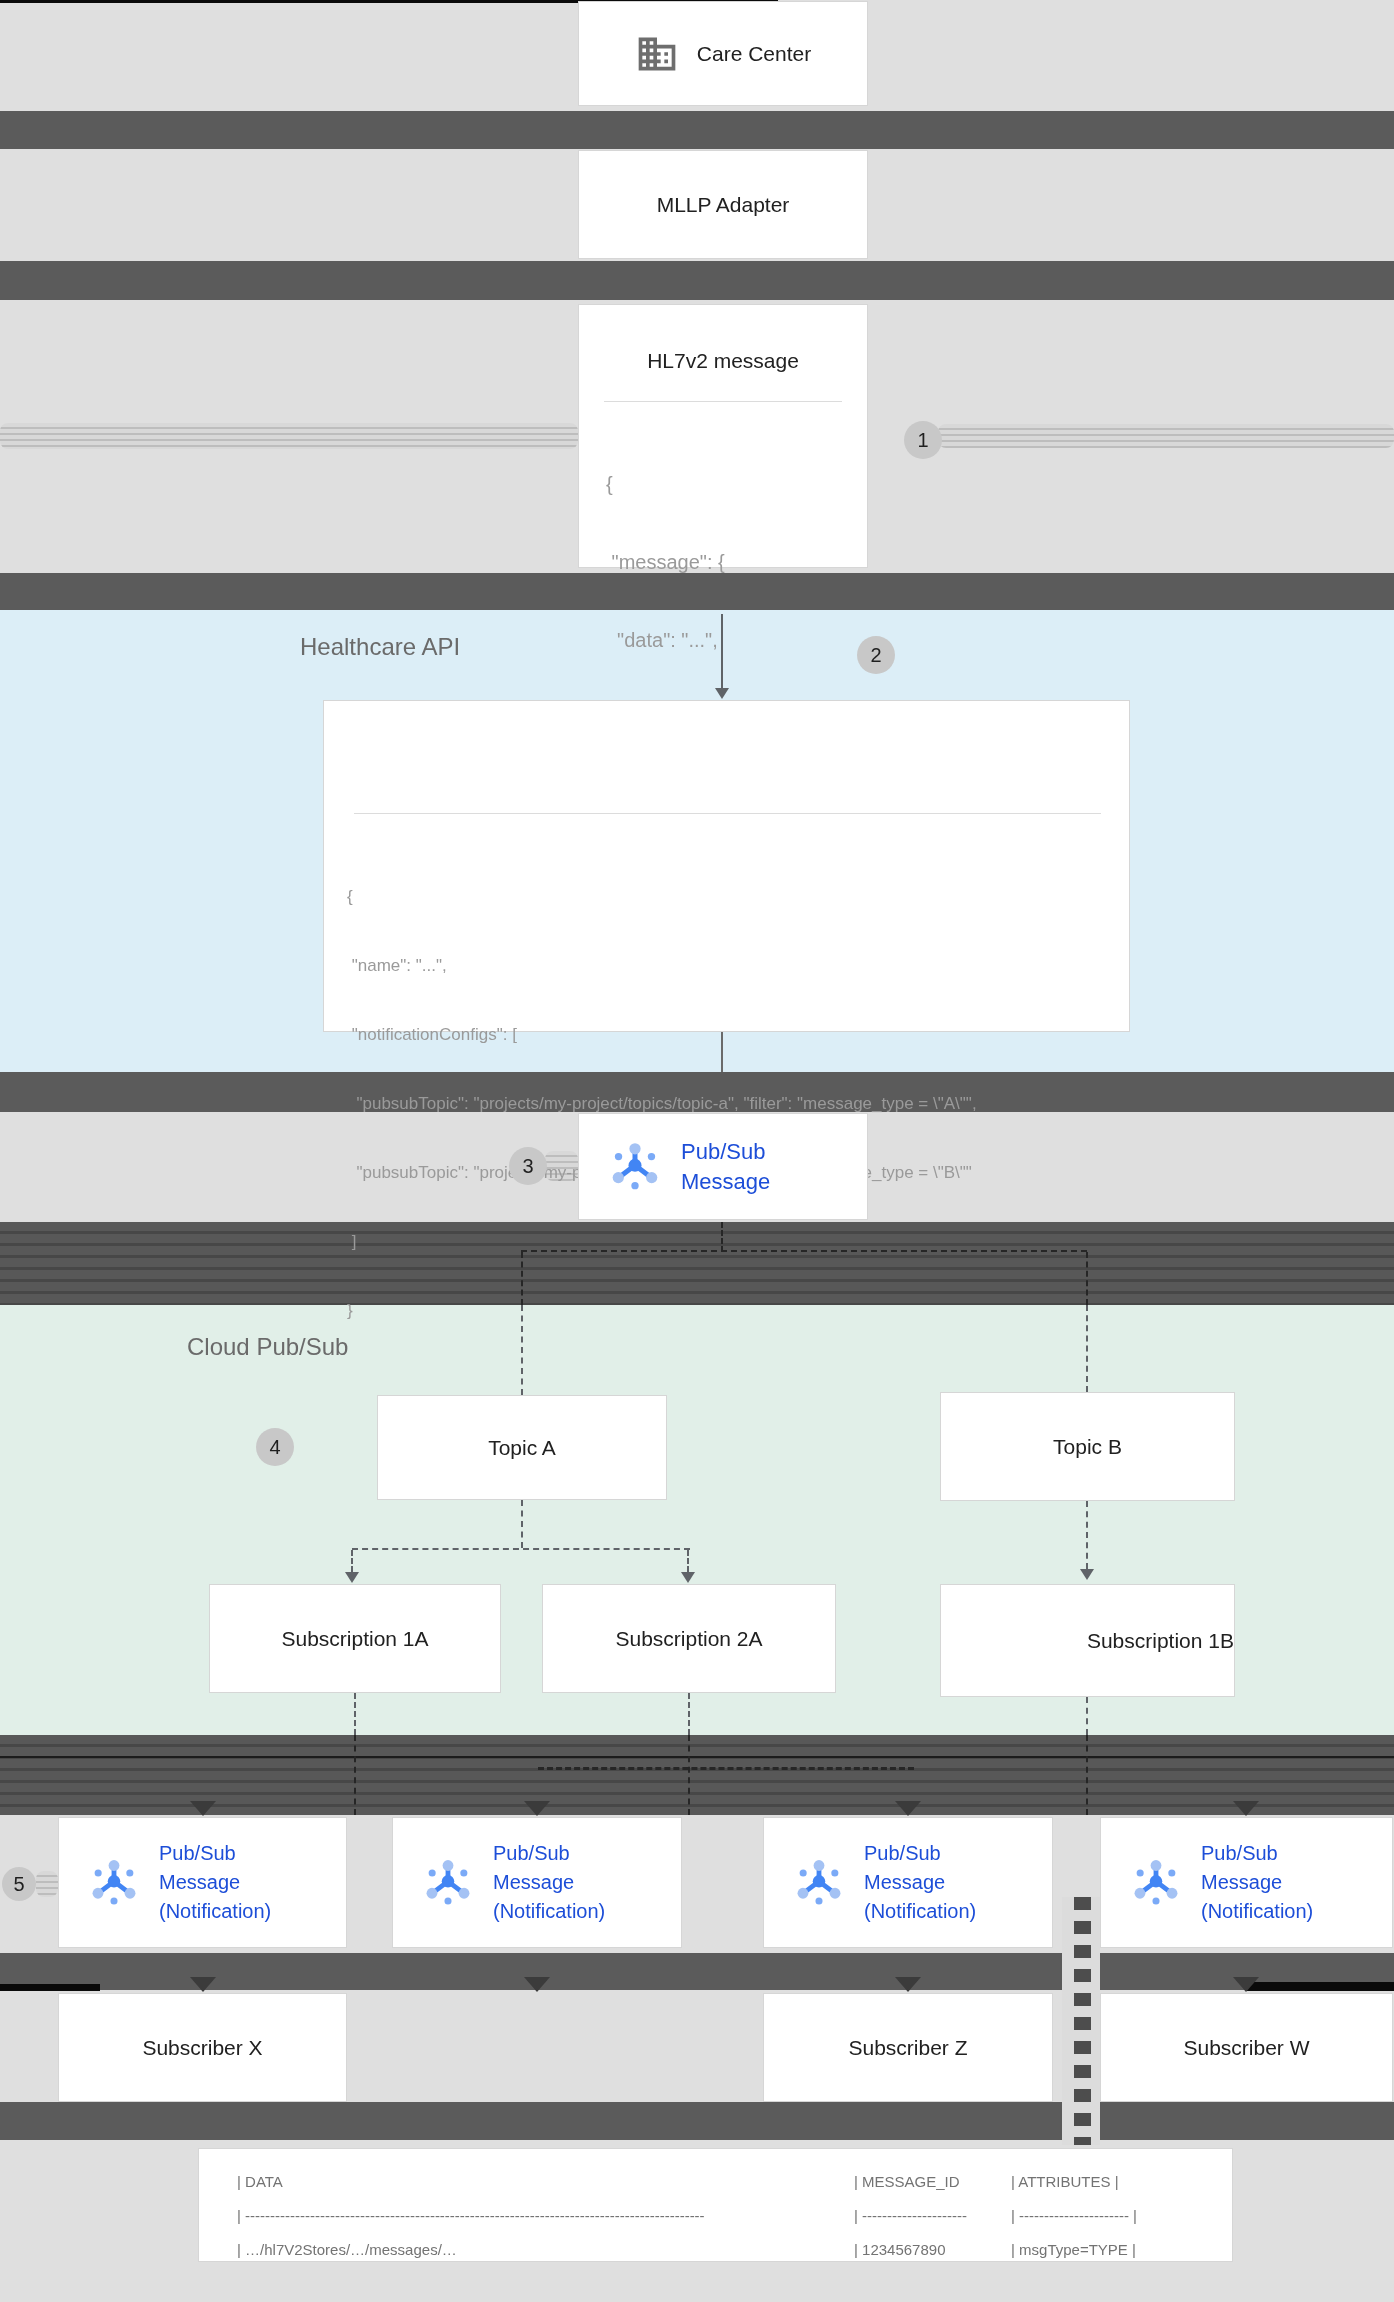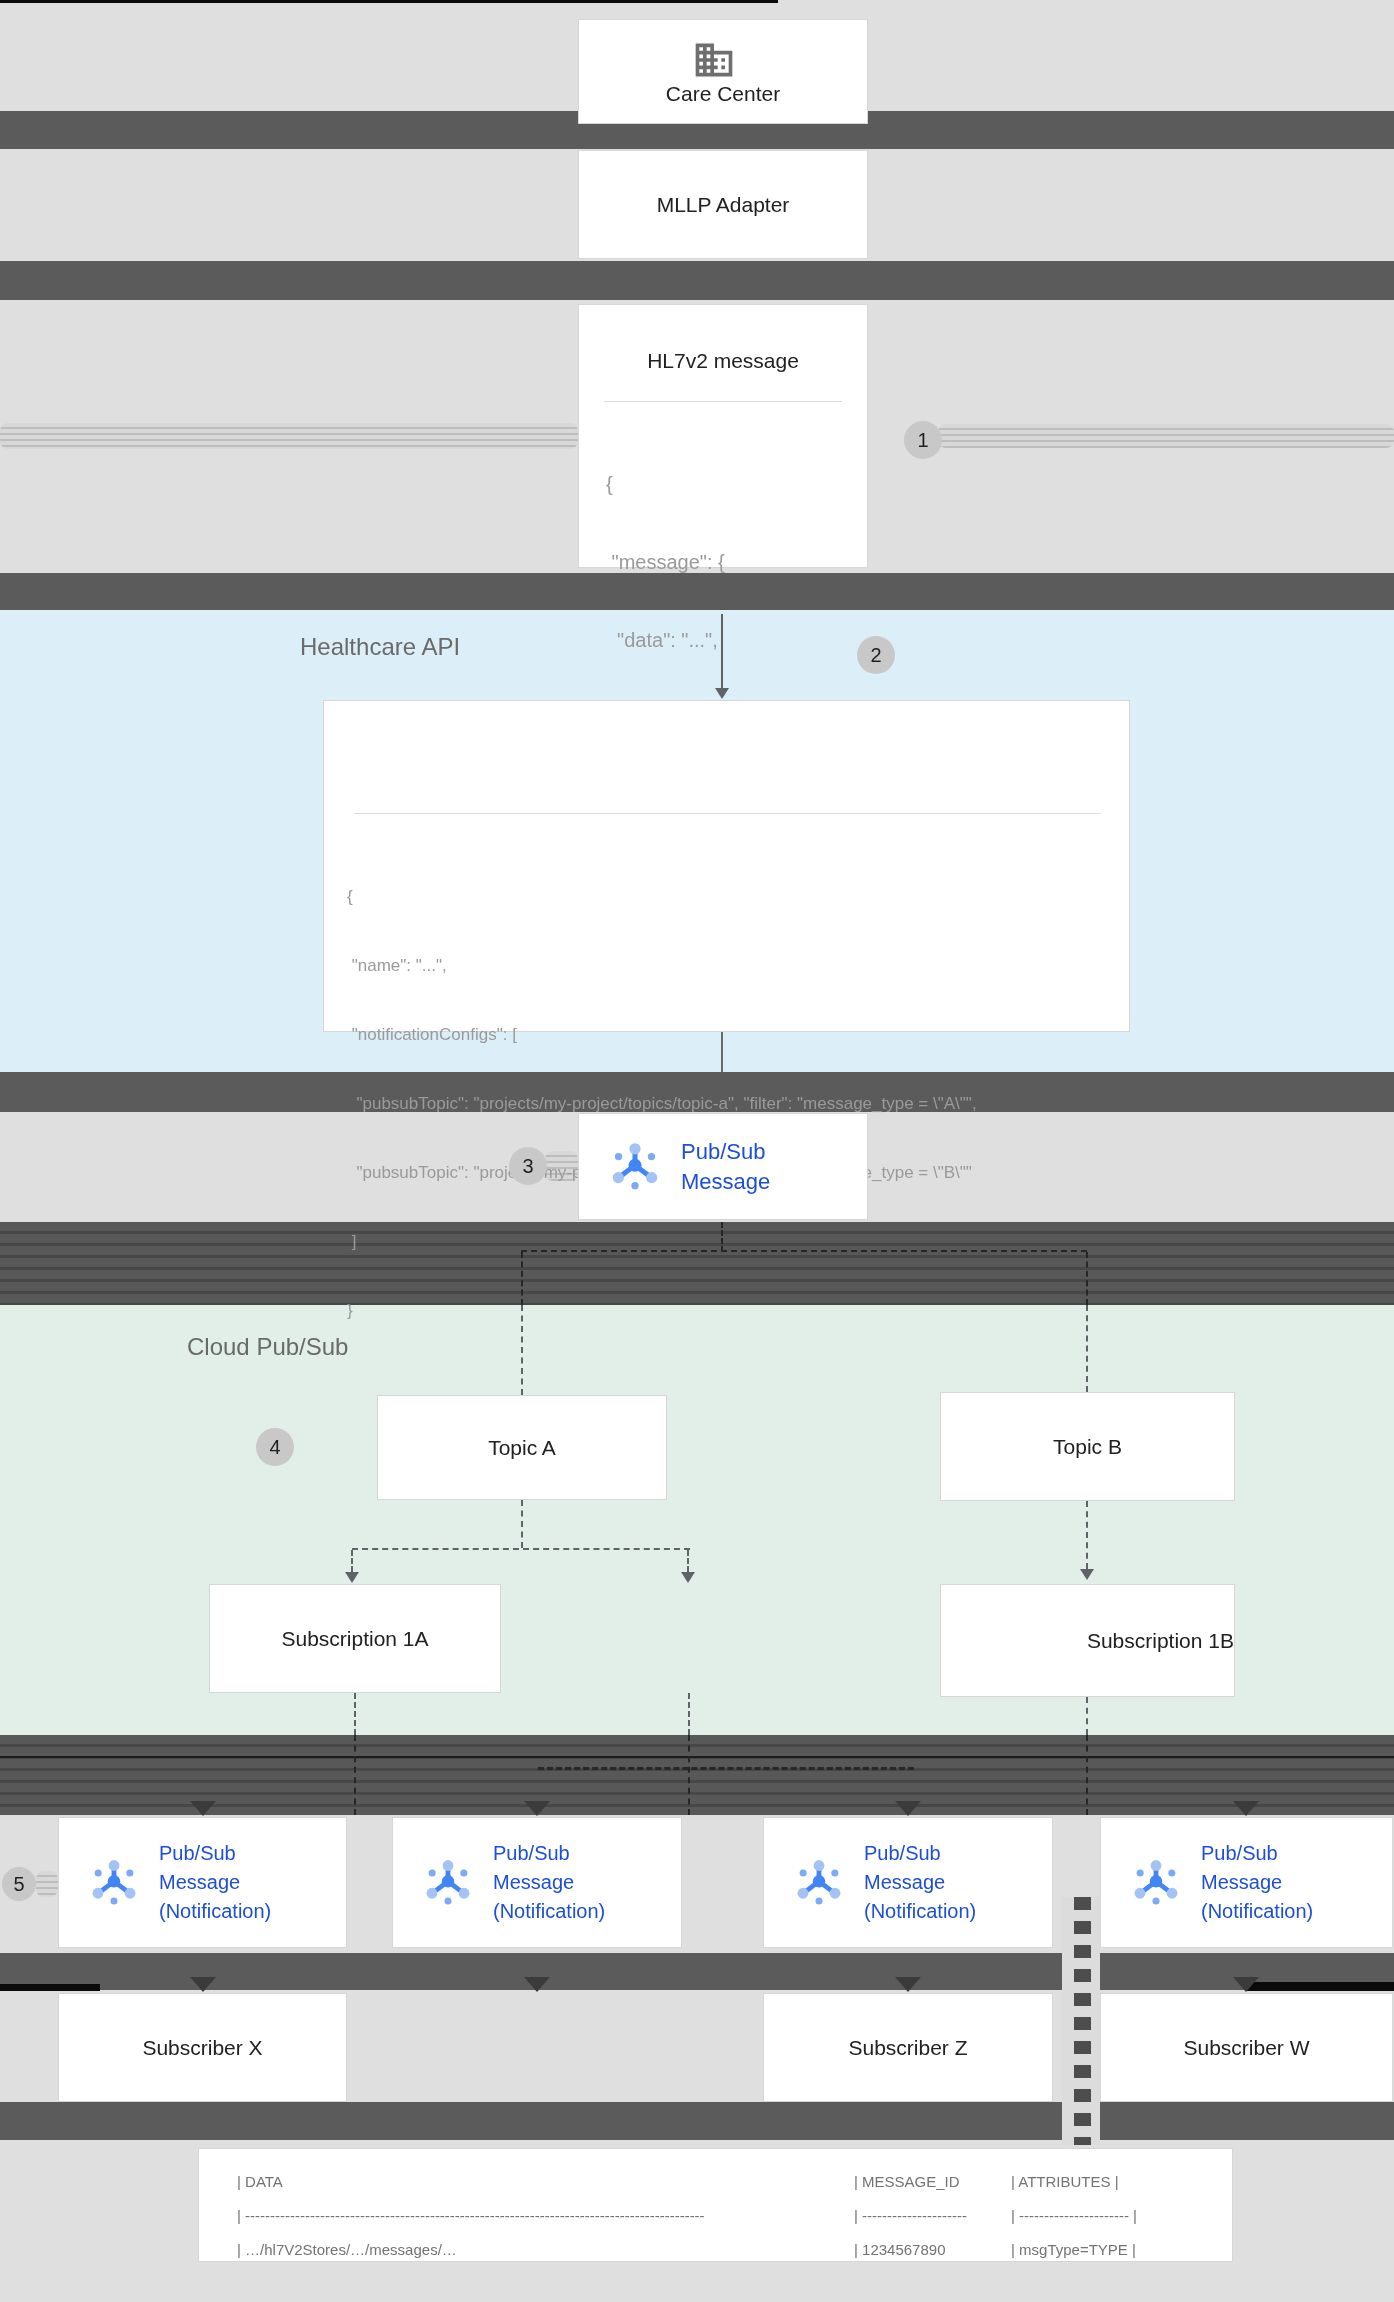--- a/index.html
+++ b/index.html
@@ -49,21 +49,21 @@
   <div class="band" style="top:2102px;height:38px;"></div>
 
   <div class="abs" style="left:0;top:610px;width:1394px;height:462px;background:#dceef7;"></div>
   <div class="abs" style="left:0;top:1305px;width:1394px;height:430px;background:#e1efe8;"></div>
 
   <div class="groove" style="left:0;top:423px;width:578px;height:26px;"></div>
   <div class="groove" style="left:938px;top:424px;width:456px;height:24px;"></div>
   <div class="groove" style="left:545px;top:1151px;width:33px;height:30px;"></div>
   <div class="groove" style="left:36px;top:1871px;width:22px;height:26px;"></div>
 
-  <div class="box flexc" style="left:578px;top:19px;width:290px;height:105px;flex-direction:column;">
+  <div class="box flexc" style="left:578px;top:1px;width:290px;height:105px;">
     <span style="display:inline-flex;margin-right:18px;">
       <svg width="44" height="44" viewBox="0 0 24 24">
           <path fill="#6e6e6e" d="M12 7V3H2v18h20V7H12zM6 19H4v-2h2v2zm0-4H4v-2h2v2zm0-4H4V9h2v2zm0-4H4V5h2v2zm4 12H8v-2h2v2zm0-4H8v-2h2v2zm0-4H8V9h2v2zm0-4H8V5h2v2zm10 12h-8v-2h2v-2h-2v-2h2v-2h-2V9h8v10zm-2-8h-2v2h2v-2zm0 4h-2v2h2v-2z"></path>
         </svg>
     </span>
     <span class="title">Care Center</span>
   </div>
 
   <div class="box flexc" style="left:578px;top:150px;width:290px;height:109px;">
     <span class="title">MLLP Adapter</span>
@@ -154,20 +154,23 @@
   <div class="arrowhead" style="left:345px;top:1572px;"></div>
   <div class="dashv" style="left:687px;top:1550px;height:22px;"></div>
   <div class="arrowhead" style="left:681px;top:1572px;"></div>
 
   <div class="dashv" style="left:1086px;top:1501px;height:68px;"></div>
   <div class="arrowhead" style="left:1080px;top:1569px;"></div>
 
   <div class="box flexc" style="left:209px;top:1584px;width:292px;height:109px;">
     <span class="title">Subscription 1A</span>
   </div>
+  <div class="box flexc" style="left:542px;top:1584px;width:294px;height:109px;">
+    <span class="title">Subscription 2A</span>
+  </div>
   <div class="box flexc" style="left:940px;top:1584px;width:295px;height:113px;justify-content:flex-end;">
     <span class="title">Subscription 1B</span>
   </div>
 
   <div class="dashv" style="left:354px;top:1693px;height:42px;"></div>
   <div class="dashv" style="left:688px;top:1693px;height:42px;"></div>
   <div class="dashv" style="left:1086px;top:1697px;height:38px;"></div>
   <div class="dashv dark-dash" style="left:354px;top:1735px;height:80px;"></div>
   <div class="dashv dark-dash" style="left:688px;top:1735px;height:80px;"></div>
   <div class="dashv dark-dash" style="left:1086px;top:1735px;height:80px;"></div>

